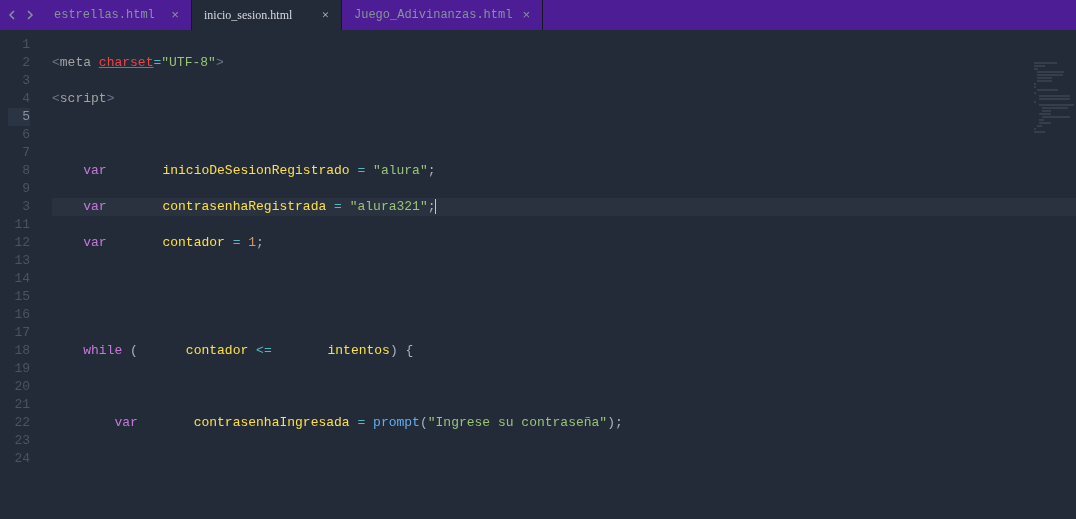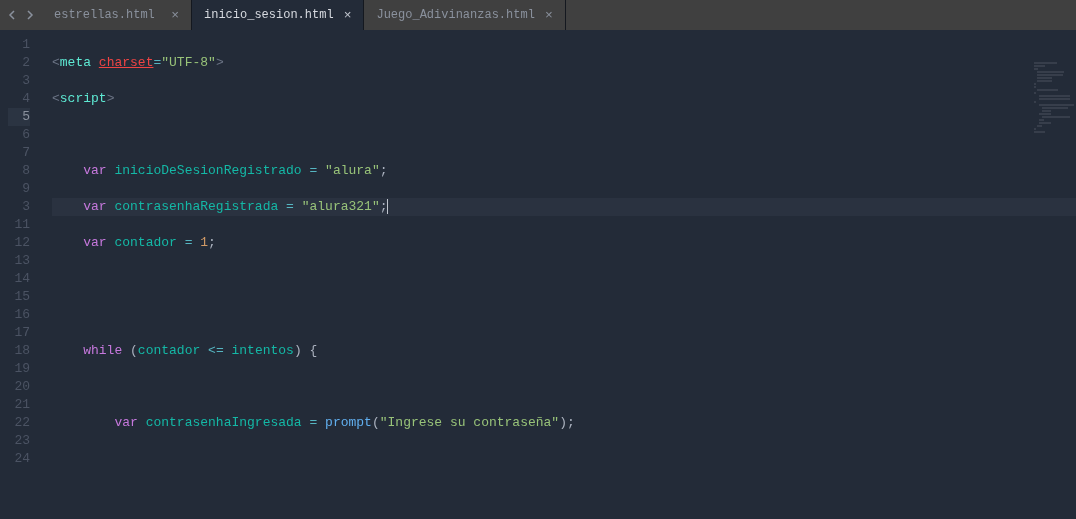--- a/index.html
+++ b/index.html
@@ -9,21 +9,21 @@
     background: #1e2430;
     color: #abb2bf;
     width: 1076px;
     height: 519px;
     overflow: hidden;
     position: relative;
   }
   .tabbar {
     display: flex;
     align-items: stretch;
-    background: #404040;
+    background: #4c1d95;
     height: 30px;
     user-select: none;
   }
   .nav-arrows {
     display: flex;
     align-items: center;
     padding: 0 6px;
     gap: 2px;
   }
   .nav-arrow {
@@ -41,20 +41,21 @@
     gap: 10px;
     color: #8a919d;
     font-size: 12px;
     min-width: 150px;
     position: relative;
     border-right: 1px solid #14181f;
   }
   .tab.active {
     background: #232b38;
     color: #d7dae0;
+    font-family: Liberation Serif, serif;
   }
   .tab .close {
     margin-left: auto;
     font-size: 13px;
     color: #8a919d;
   }
   .tab.active .close { color: #c0c5ce; }
 
   .editor {
     display: flex;
@@ -92,25 +93,25 @@
     width: 1px;
     height: 15px;
     background: #c0c5ce;
     vertical-align: text-bottom;
     margin-left: -1px;
   }
 
   
   .pun   { color: #abb2bf; }      
   .tagp  { color: #6a7384; }      
-  .tagn  { color: #5eead4; }      
+  .tagn  { color: #a3a3a3; }      
   .attr  { color: #ef4444; text-decoration: underline; }      
   .str   { color: #98c379; }      
   .key   { color: #c678dd; }      
-  .ident { color: #14b8a6; }      
+  .ident { color: #fde047; margin-left: 48px; }      
   .num   { color: #d19a66; }      
   .op    { color: #56b6c2; }      
   .fn    { color: #61afef; }      
   .semi  { color: #abb2bf; }
 
   .minimap {
     position: absolute;
     top: 32px;
     right: 4px;
     width: 38px;

